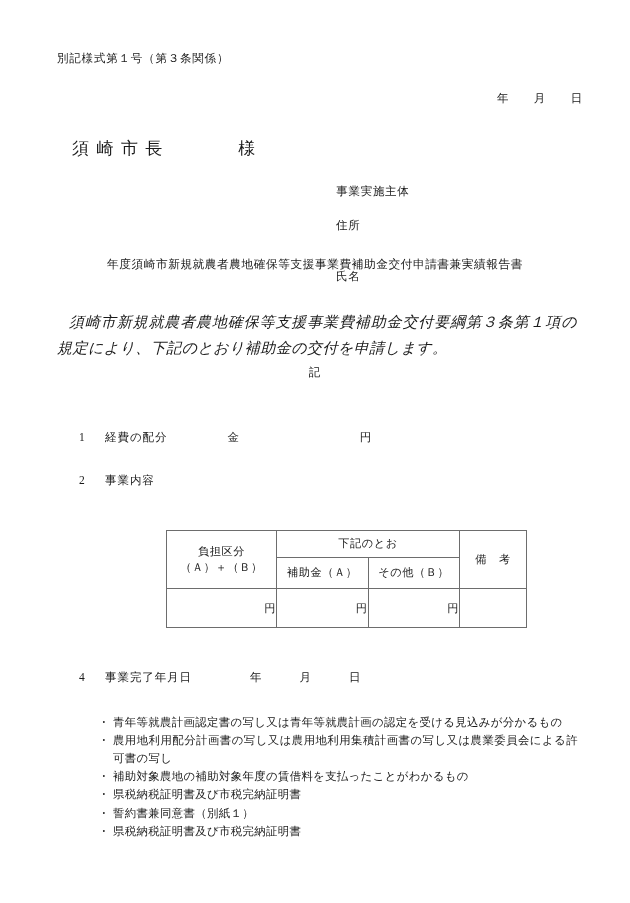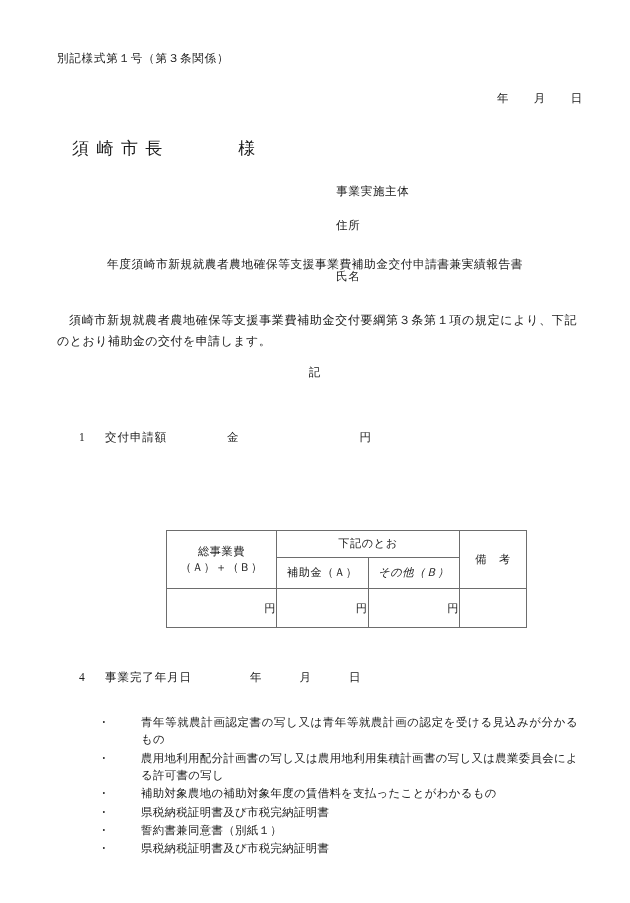--- a/index.html
+++ b/index.html
@@ -74,25 +74,26 @@
     text-align: center;
     font-size: 11.7px;
     letter-spacing: 0.55px;
   }
 
   
   .body-para {
     left: 57px;
     top: 310px;
     width: 520px;
-    font-size: 12px;
+    font-size: 15px;
     line-height: 1.72;
     letter-spacing: 0.45px;
     white-space: normal;
     text-align: justify;
+    font-style: italic;
   }
   .body-para .indent { padding-left: 12px; }
 
   
   .ki-mark {
     left: 0;
     top: 364px;
     width: 630px;
     text-align: center;
     font-size: 11.5px;
@@ -128,21 +129,21 @@
     letter-spacing: 0.6px;
     padding: 0;
     vertical-align: middle;
   }
   .cost-table .hd {
     text-align: center;
     line-height: 1.4;
   }
   .col-total   { width: 109px; }
   .col-sub     { width: 94px; }
-  .col-other   { width: 92px; font-style: italic; }
+  .col-other   { width: 92px; }
   .col-remarks { width: 66px; }
 
   .cell-total-head { height: 56px; }
   .cell-burden     { height: 26px; }
   .cell-sub-head   { height: 30px; }
   .cell-remark-head{ height: 56px; letter-spacing: 3px; }
   .cell-val {
     height: 38px;
     text-align: right;
     padding-right: 10px;
@@ -165,21 +166,20 @@
     margin-bottom: 1px;
   }
   .attach-list .bullet {
     width: 15px;
     flex: 0 0 15px;
     text-align: left;
   }
   .attach-list .txt {
     flex: 1 1 auto;
     text-align: justify;
-    margin-left: 28px;
   }
 </style>
 </head>
 <body>
 
 <div class="page">
 
   <div class="t jp form-no">別記様式第１号（第３条関係）</div>
 
   <div class="t jp date-line">年　　月　　日</div>
@@ -194,30 +194,33 @@
 
   <div class="t jp doc-title">年度須崎市新規就農者農地確保等支援事業費補助金交付申請書兼実績報告書</div>
 
   <div class="t jp body-para">
     <span class="indent">須崎市新規就農者農地確保等支援事業費補助金交付要綱第３条第１項の規定により、下記のとお</span><span>り補助金の交付を申請します。</span>
   </div>
 
   <div class="t jp ki-mark">記</div>
 
   <div class="t jp item item-1">
-    <span class="num">1</span><span>交付申請額</span><span style="display:inline-block;width:60px"></span><span>金</span><span style="display:inline-block;width:120px"></span><span>円</span>
-  </div>
-
+    <span class="num">1</span><span>経費の配分</span><span style="display:inline-block;width:60px"></span><span>金</span><span style="display:inline-block;width:120px"></span><span>円</span>
+  </div>
+
+  <div class="t jp item item-2">
+    <span class="num">2</span><span>事業内容</span>
+  </div>
 
 
   <table class="cost-table">
     <tbody>
       <tr>
         <td class="hd col-total cell-total-head" rowspan="2">
-          <div>総事業費</div>
+          <div>負担区分</div>
           <div>（Ａ）＋（Ｂ）</div>
         </td>
         <td class="hd cell-burden" colspan="2">下記のとお</td>
         <td class="hd col-remarks cell-remark-head" rowspan="2">備　考</td>
       </tr>
       <tr>
         <td class="hd col-sub cell-sub-head">補助金（Ａ）</td>
         <td class="hd col-other cell-sub-head">その他（Ｂ）</td>
       </tr>
       <tr>

